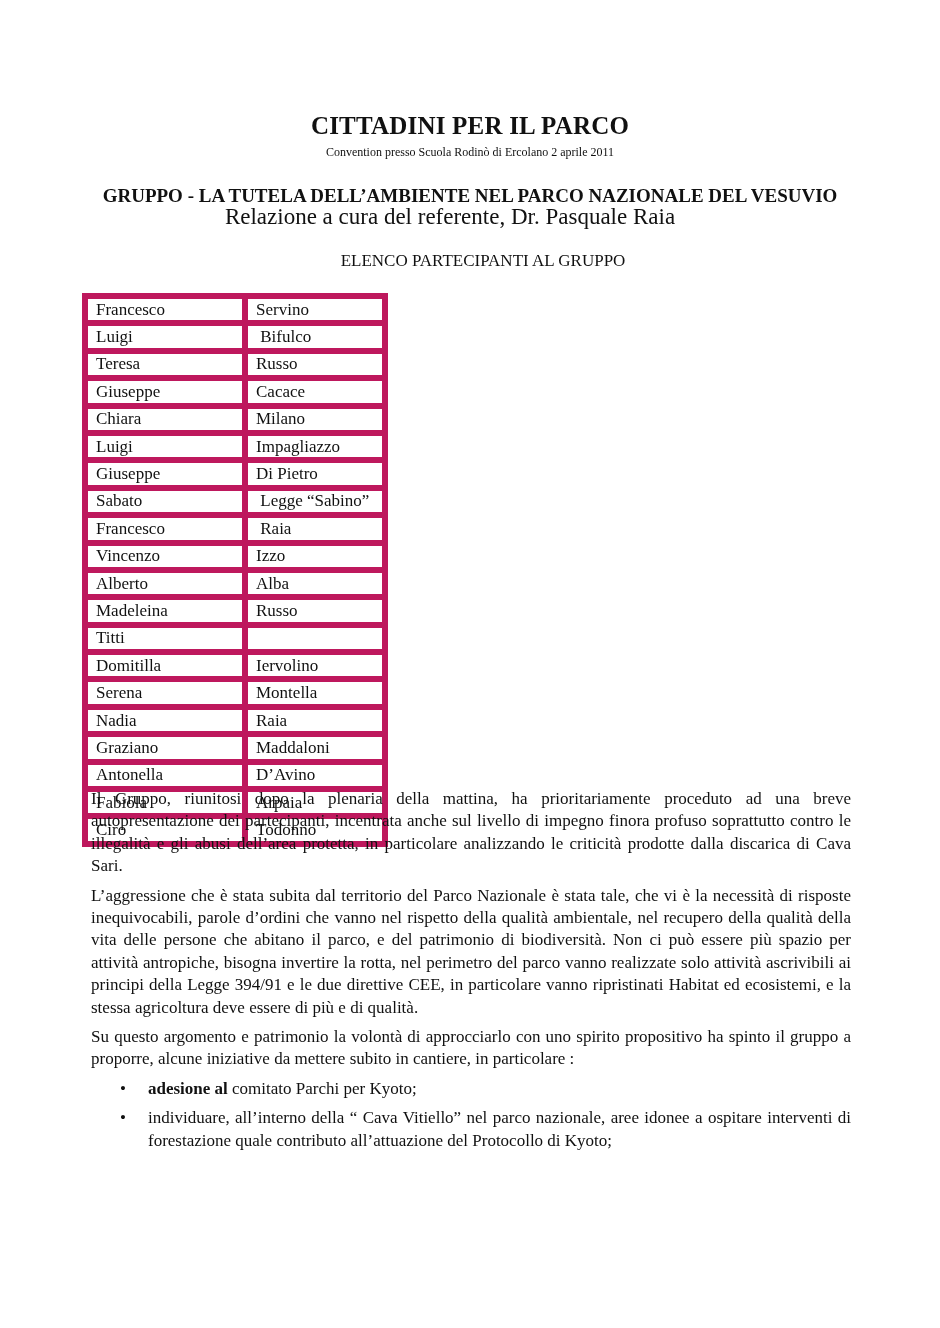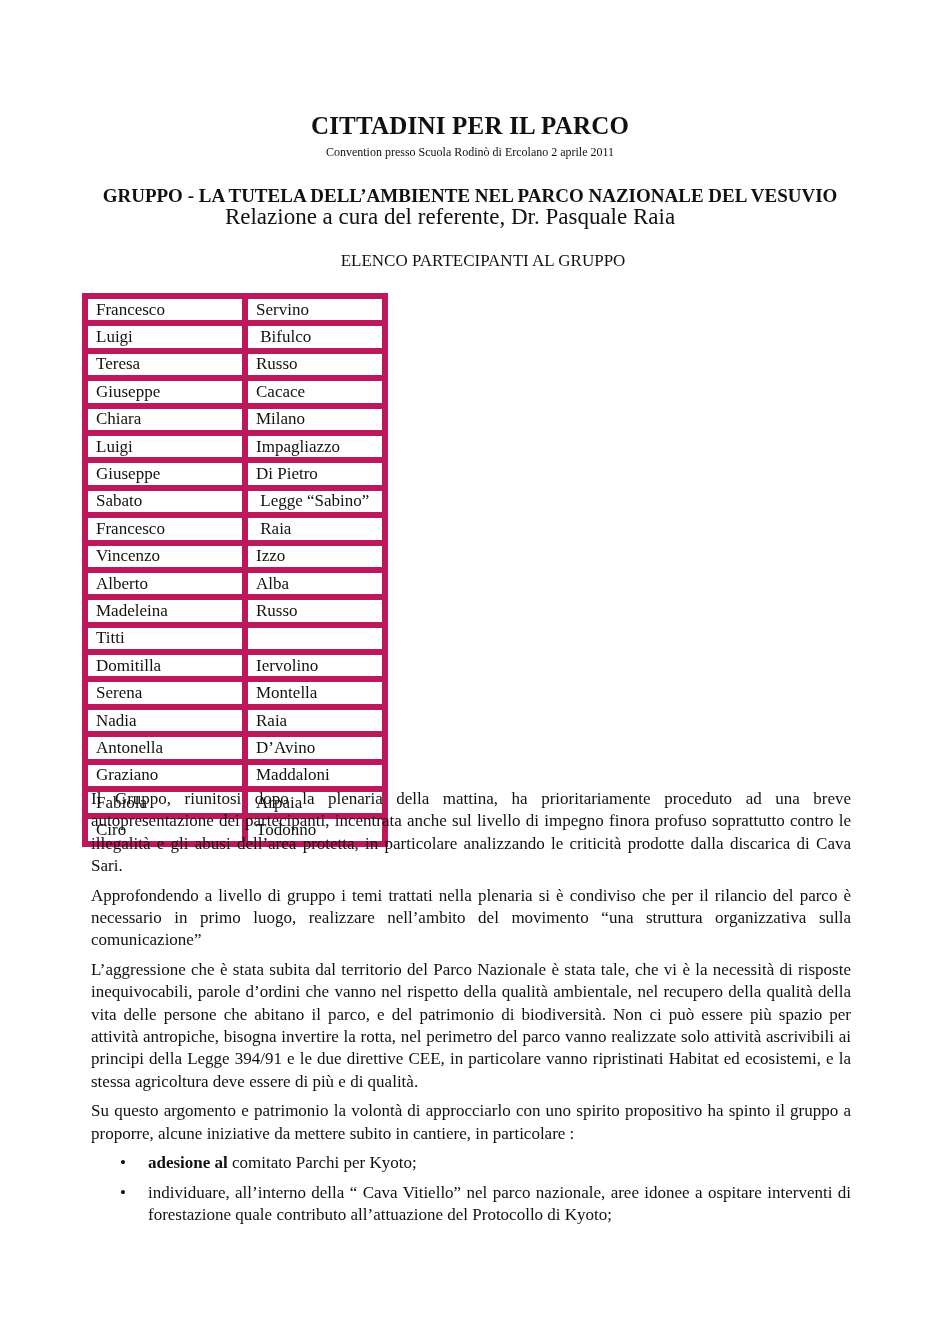--- a/index.html
+++ b/index.html
@@ -181,41 +181,40 @@
         </tr>
         <tr>
           <td class="first">Serena</td>
           <td>Montella</td>
         </tr>
         <tr>
           <td class="first">Nadia</td>
           <td>Raia</td>
         </tr>
         <tr>
+          <td class="first">Graziano</td>
+          <td>Maddaloni</td>
+        </tr>
+        <tr>
           <td class="first">Antonella</td>
           <td>D’Avino</td>
         </tr>
         <tr>
-          <td class="first">Graziano</td>
-          <td>Maddaloni</td>
-        </tr>
-        <tr>
           <td class="first">Fabiola</td>
           <td>Arpaia</td>
         </tr>
         <tr>
           <td class="first">Ciro</td>
           <td>Todonno</td>
         </tr>
       </tbody>
   </table>
 
   <div class="body-text" style="top:788px;">
     <p>Il Gruppo, riunitosi dopo la plenaria della mattina, ha prioritariamente proceduto ad una breve autopresentazione dei partecipanti, incentrata anche sul livello di impegno finora profuso soprattutto contro le illegalità e gli abusi dell’area protetta,  in particolare analizzando le criticità prodotte dalla discarica di Cava Sari.</p>
-    <p>Approfondendo a livello di gruppo i temi trattati nella plenaria si è  condiviso che per il rilancio del parco è necessario in primo luogo, realizzare nell’ambito del movimento “una struttura organizzativa sulla comunicazione”</p>
     <p>L’aggressione che è stata subita dal territorio del Parco Nazionale è stata tale, che vi è la necessità di risposte inequivocabili, parole d’ordini che vanno nel rispetto della qualità ambientale, nel recupero della qualità della vita delle persone che abitano il parco, e del patrimonio di biodiversità. Non ci può essere più spazio per attività antropiche, bisogna invertire la rotta, nel perimetro del parco vanno realizzate solo attività ascrivibili ai principi della Legge 394/91 e le due direttive CEE, in particolare vanno ripristinati Habitat ed ecosistemi, e la stessa agricoltura deve essere  di più e di qualità.</p>
     <p>Su questo  argomento e patrimonio la volontà di approcciarlo con uno spirito propositivo ha spinto il gruppo a  proporre, alcune iniziative da mettere subito in cantiere, in particolare :</p>
     <ul class="bullets">
       <li>
         <span class="bullet">•</span>
         <span class="bold">adesione al</span><span> comitato Parchi per Kyoto;</span>
       </li>
       <li>
         <span class="bullet">•</span>
         <span>individuare, all’interno della “ Cava Vitiello” nel  parco  nazionale, aree idonee a ospitare interventi di forestazione quale contributo all’attuazione del Protocollo di Kyoto;</span>

